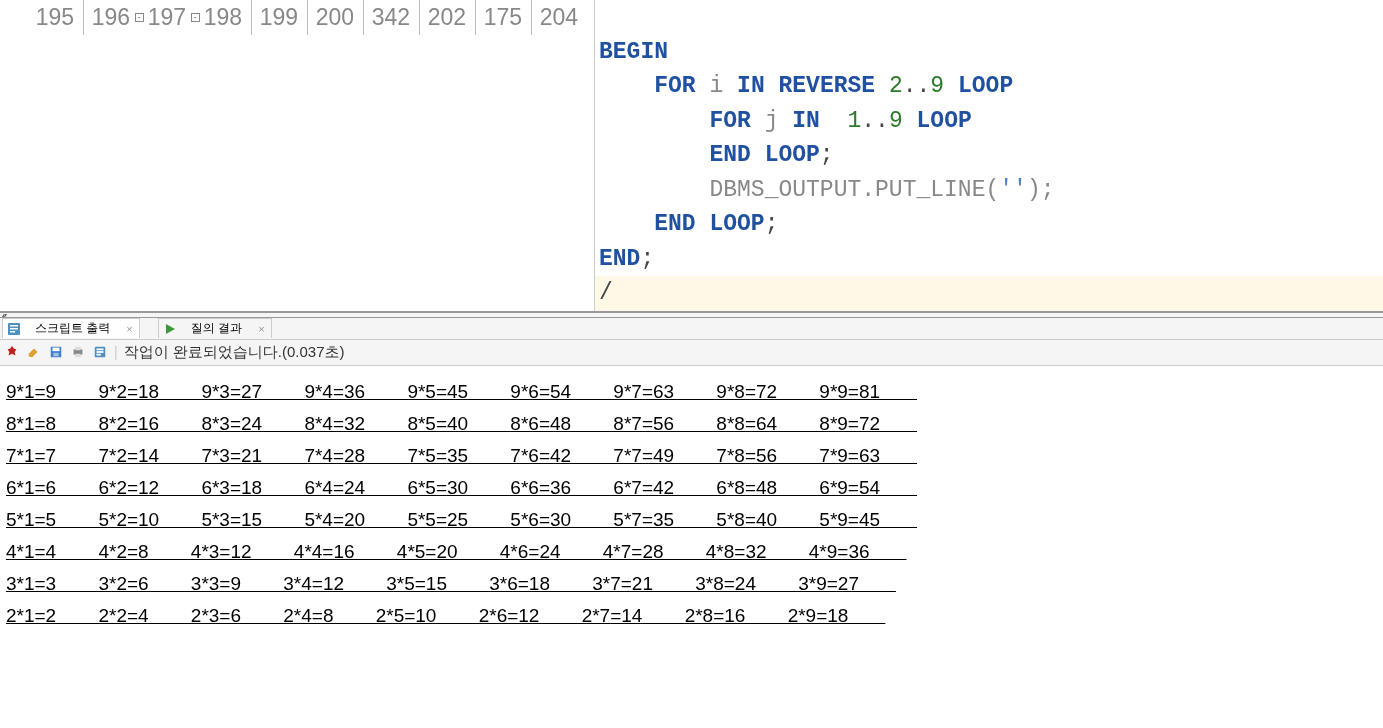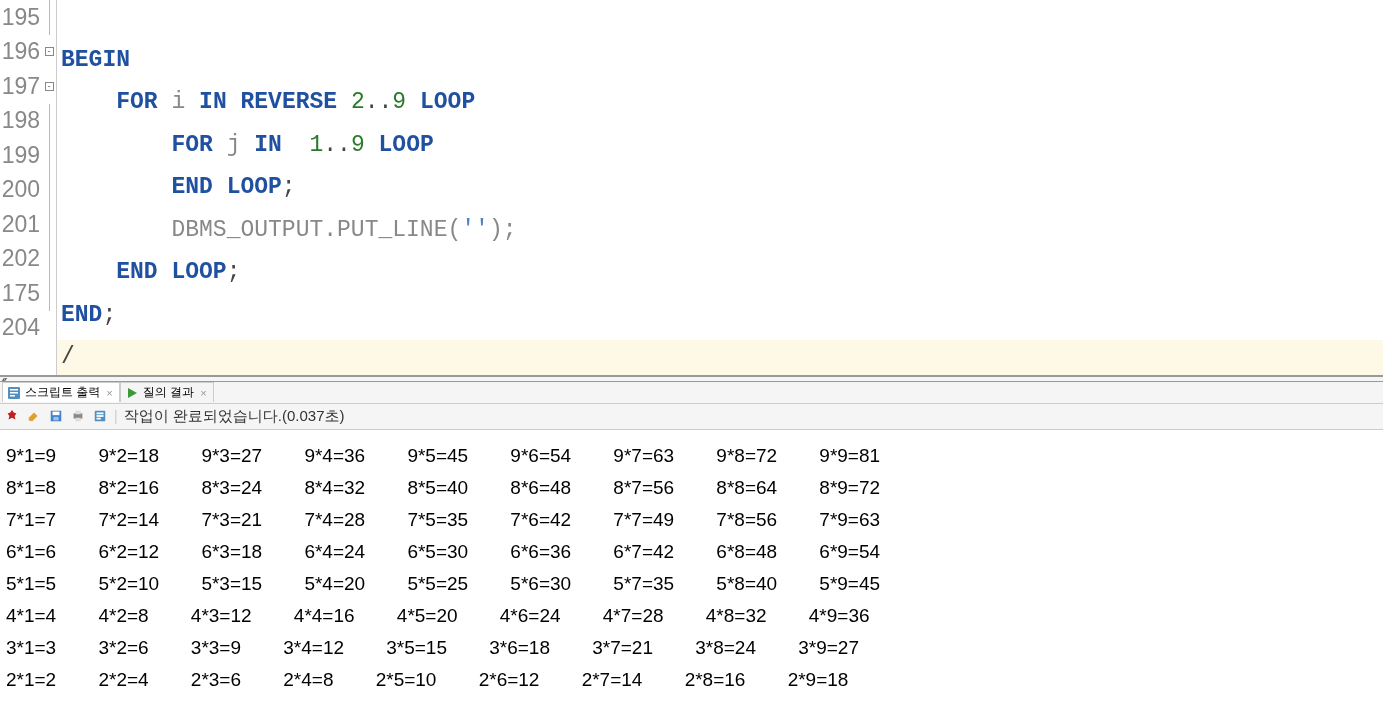--- a/index.html
+++ b/index.html
@@ -9,24 +9,25 @@
       width: 1383px;
       overflow: hidden;
     }
     .editor-container {
       display: flex;
       background: #fff;
       border-bottom: 1px solid #999;
     }
     .gutter {
       display: flex;
-      flex-direction: column;
+      flex-direction: row;
       background: #fff;
       border-right: 1px solid #ccc;
       user-select: none;
+      margin-left: 34px;
     }
     .gutter-row {
       display: flex;
       align-items: center;
       height: 34.5px;
     }
     .line-number {
       color: #888;
       font-size: 23px;
       text-align: right;
@@ -57,21 +58,20 @@
     .fold-line {
       width: 1px;
       height: 100%;
       background: #bbb;
     }
     .code-area {
       flex: 1;
       display: flex;
       flex-direction: column;
       font-family: Consolas, "Courier New", monospace;
-      gap: 8px;
     }
     .code-line {
       height: 34.5px;
       line-height: 34.5px;
       padding-left: 4px;
       font-size: 23px;
       white-space: pre;
     }
     .current-line {
       background: #fef9e7;
@@ -99,27 +99,27 @@
       align-items: center;
       background: #f5f5f5;
       height: 22px;
       border-bottom: 1px solid #ccc;
       font-size: 12px;
       padding-left: 2px;
     }
     .tab {
       display: flex;
       align-items: center;
-      gap: 4px;
+      gap: 14px;
       padding: 2px 4px;
       background: #fff;
       height: 20px;
       border: 1px solid #ccc;
       border-bottom: none;
-      margin-right: 0;
+      margin-right: 18px;
       cursor: pointer;
     }
     .tab.inactive { background: #f5f5f5; text-align: center; }
     .tab-close {
       color: #999;
       font-size: 11px;
       padding: 0 2px;
       cursor: pointer;
     }
     .tab-icon { width: 14px; height: 14px; display: inline-block; }
@@ -149,20 +149,21 @@
       color: #333;
       font-size: 15px;
     }
     .output-area {
       padding: 10px 6px;
       font-family: "Malgun Gothic", Arial, sans-serif;
       font-size: 19px;
       line-height: 32px;
       white-space: pre;
       color: #000;
+      text-decoration: underline;
     }
   </style>
 </head>
 <body>
 
 <div class="editor-container">
   <div class="gutter" id="gutter">
       <div class="gutter-row">
         <div class="line-number">195</div>
         <div class="fold-marker">
@@ -193,21 +194,21 @@
           <div class="fold-line"></div>
         </div>
       </div>
       <div class="gutter-row">
         <div class="line-number">200</div>
         <div class="fold-marker">
           <div class="fold-line"></div>
         </div>
       </div>
       <div class="gutter-row">
-        <div class="line-number">201</div>
+        <div class="line-number">342</div>
         <div class="fold-marker">
           <div class="fold-line"></div>
         </div>
       </div>
       <div class="gutter-row">
         <div class="line-number">202</div>
         <div class="fold-marker">
           <div class="fold-line"></div>
         </div>
       </div>

